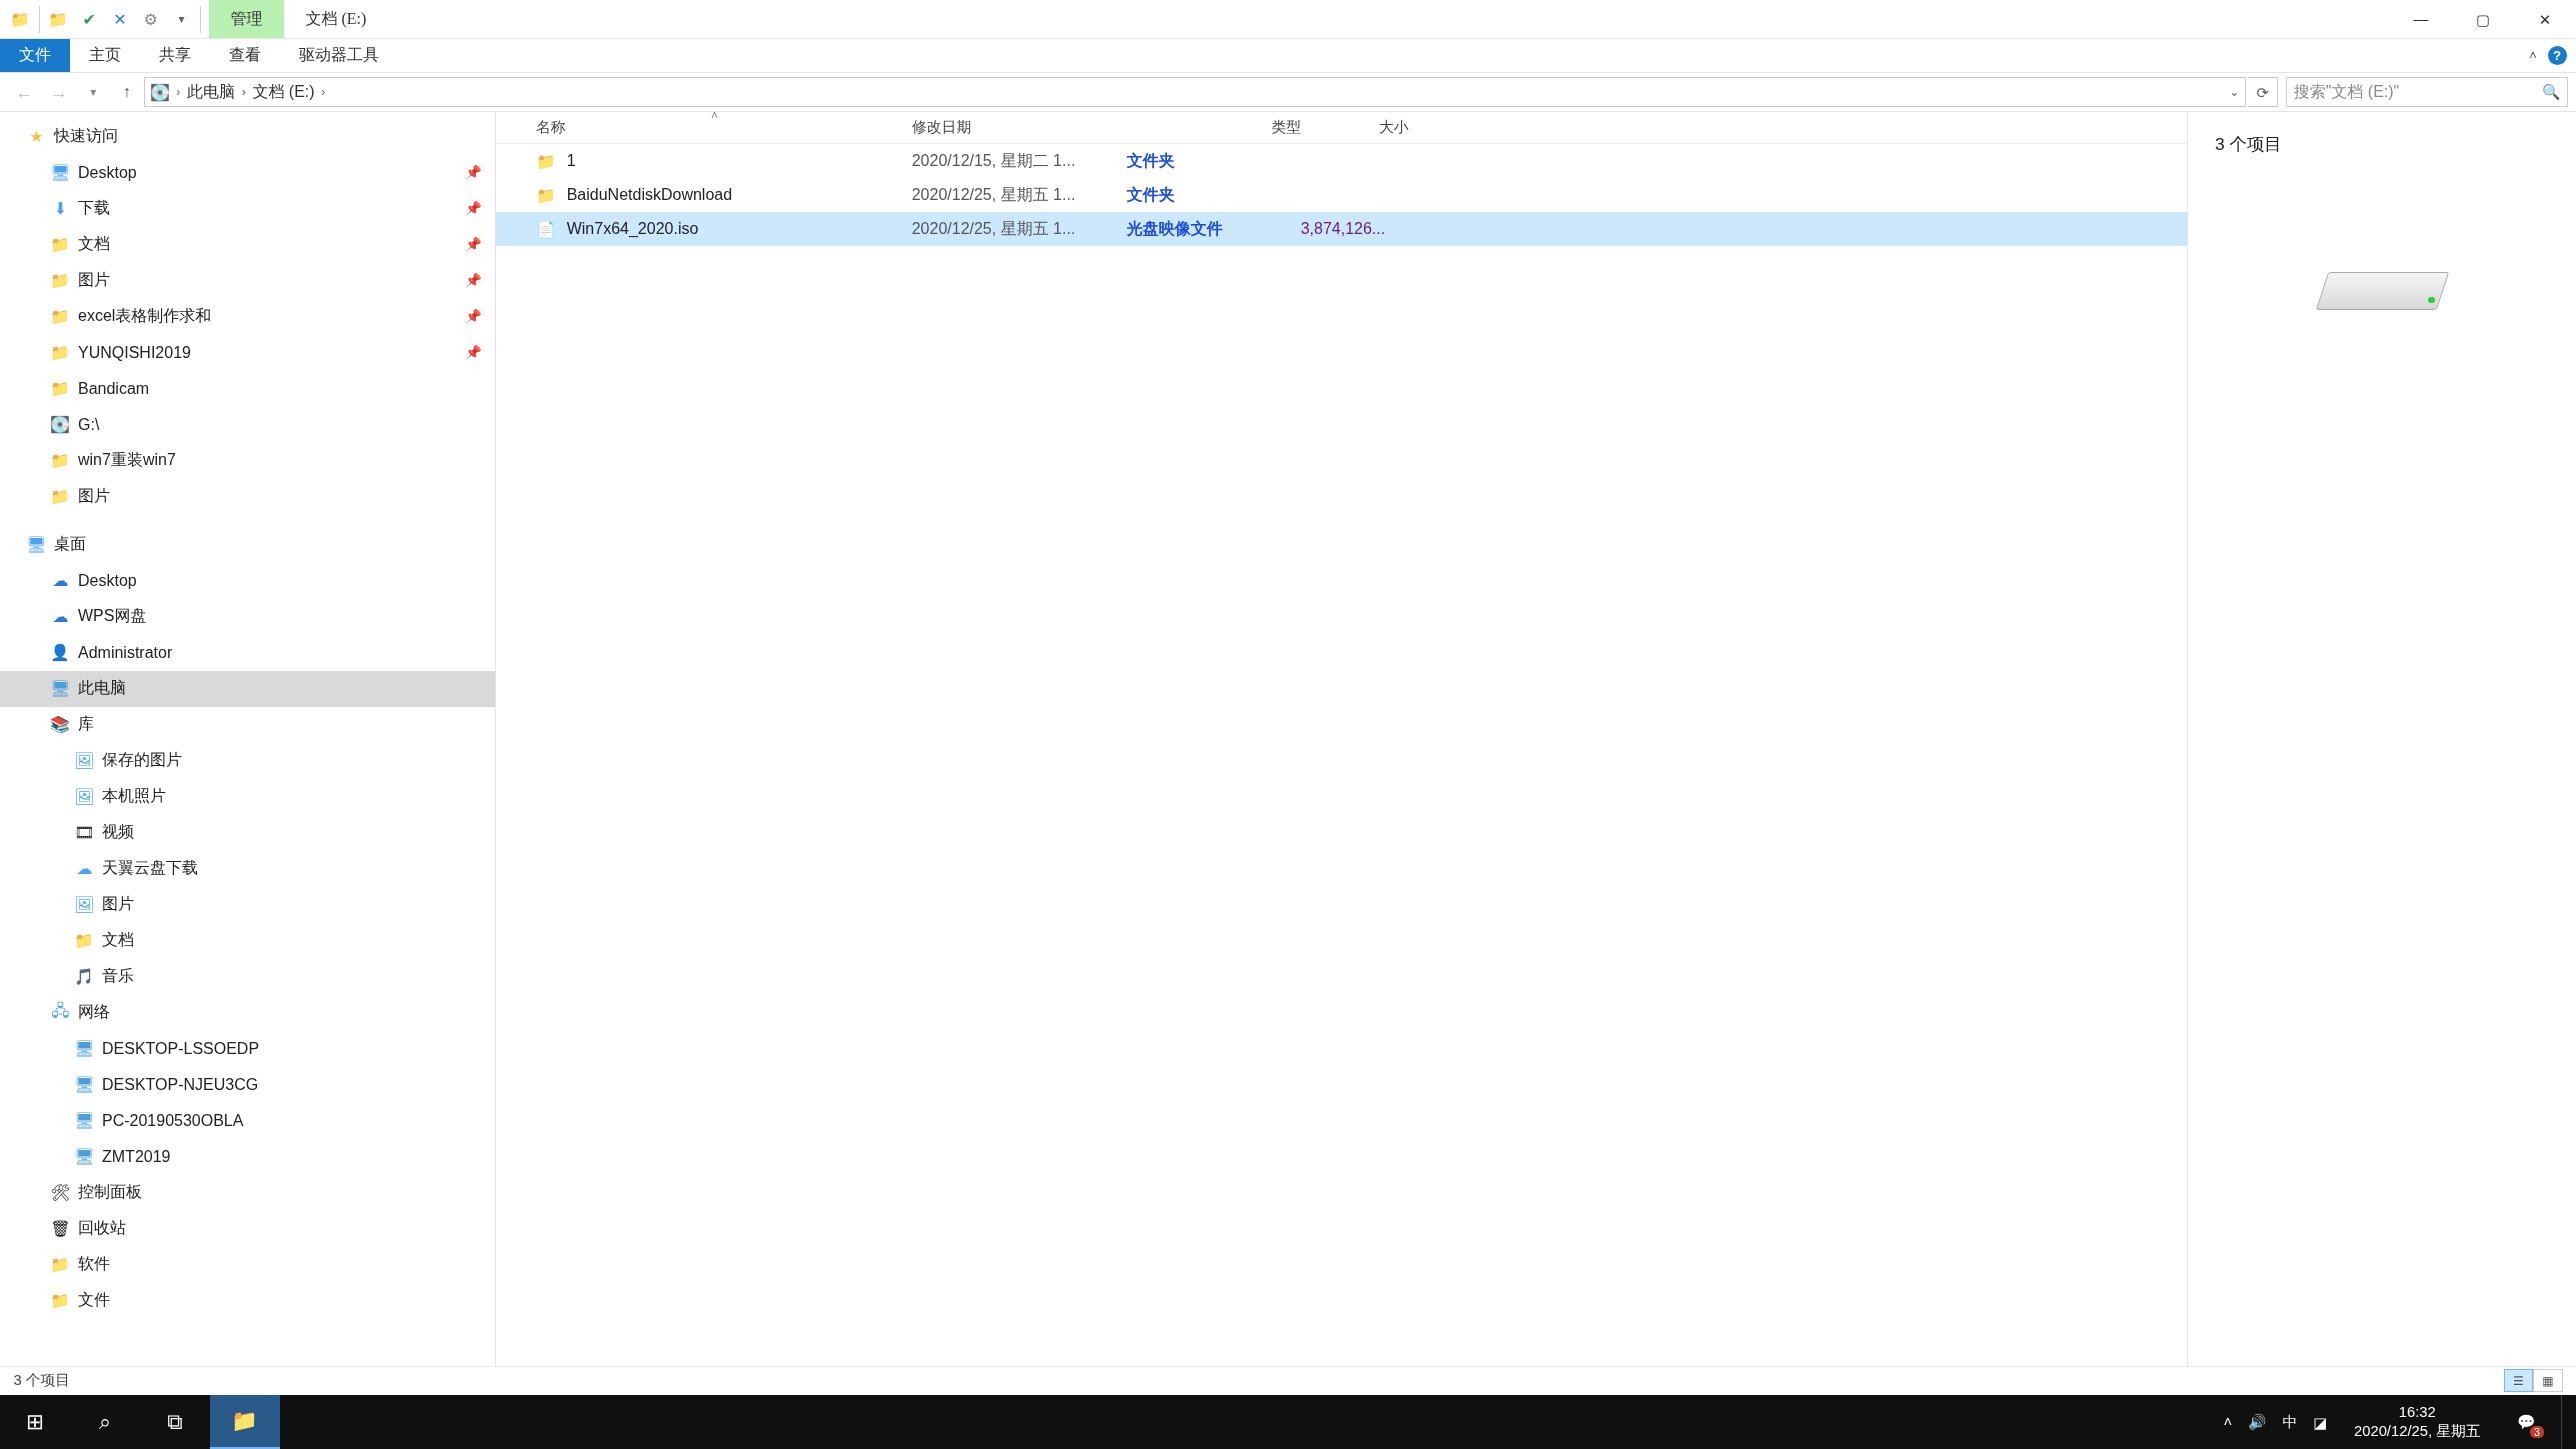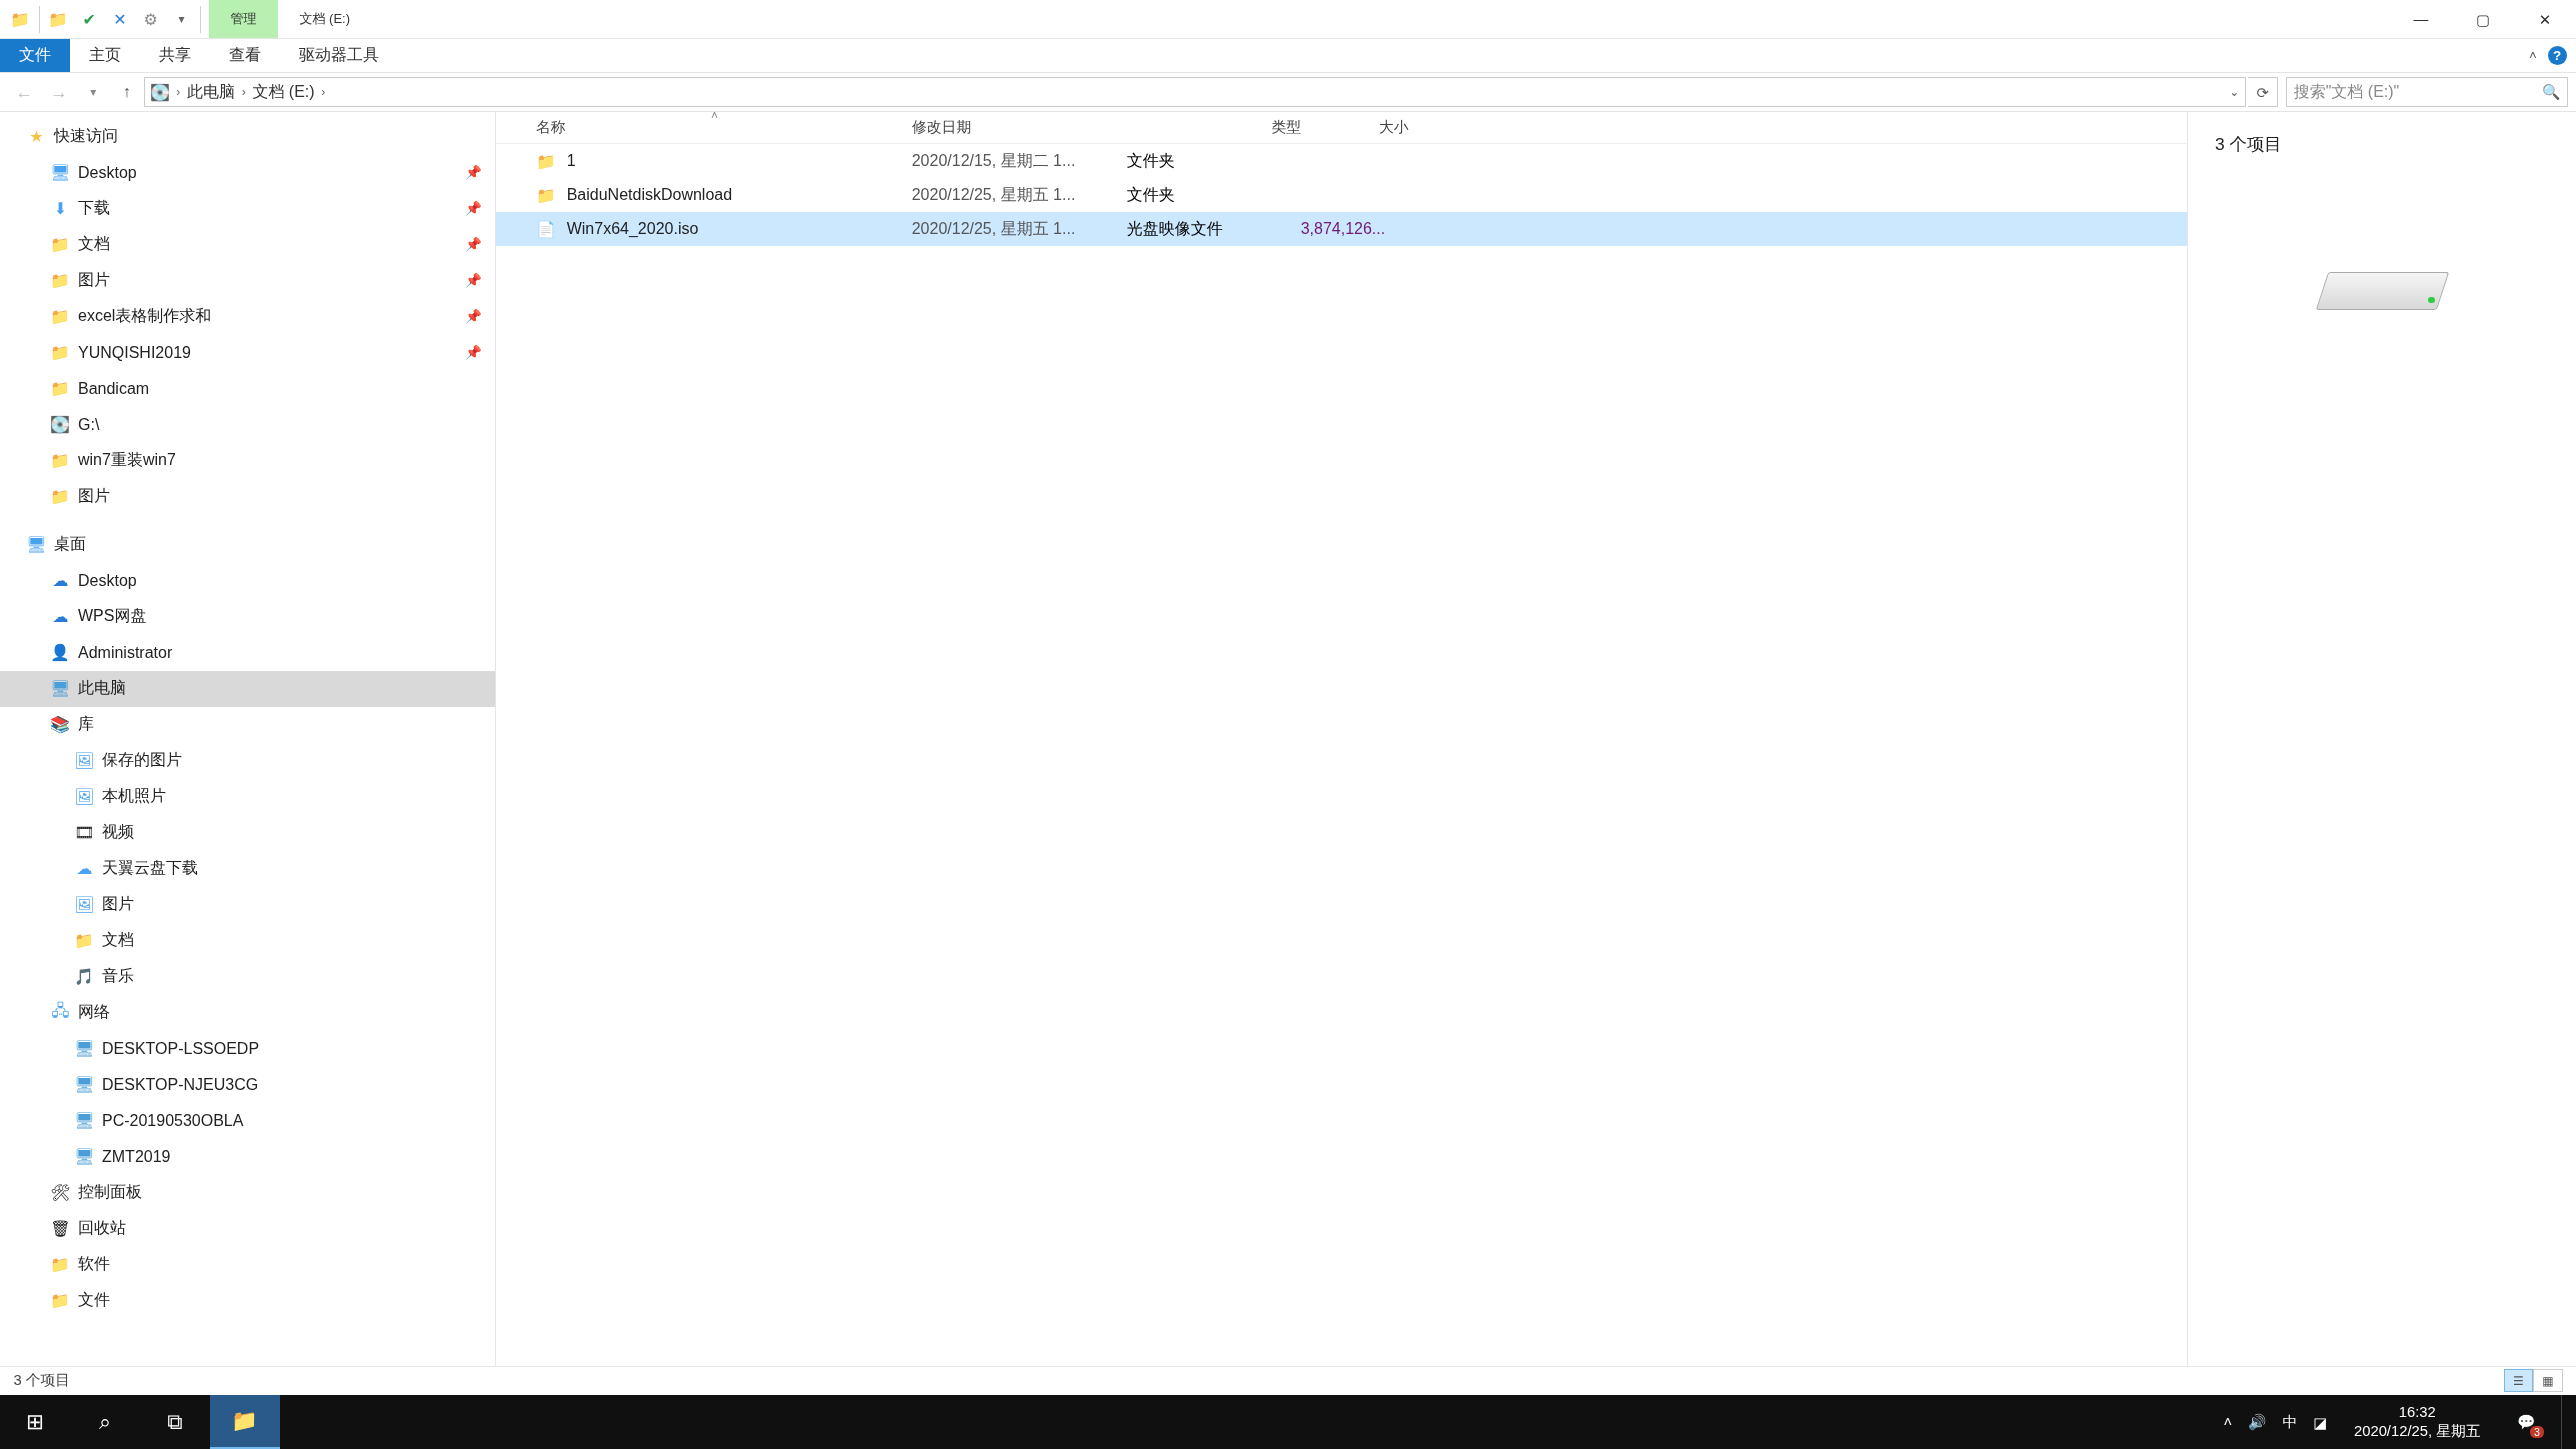--- a/index.html
+++ b/index.html
@@ -3,21 +3,21 @@
 <meta charset="utf-8">
 <style>
 * { margin: 0; padding: 0; box-sizing: border-box; font-family: "Microsoft YaHei", "Segoe UI", sans-serif; }
 html, body { width: 2576px; height: 1449px; overflow: hidden; background: #fff; }
 
 
 .titlebar { height: 39px; display: flex; align-items: center; background: #fff; border-bottom: 0.7px solid #e5e5e5; }
 .qat { display: flex; align-items: center; gap: 1.3px; padding: 0 5.4px; height: 100%; }
 .qat-btn { width: 29.5px; height: 29.5px; display: flex; align-items: center; justify-content: center; font-size: 16px; }
 .qat-sep { width: 0.7px; height: 27px; background: #d0d0d0; margin: 0 2.7px; }
-.title-tab { height: 100%; display: flex; align-items: center; padding: 0 21.5px; font-size: 13px; color: #333; }
+.title-tab { height: 100%; display: flex; align-items: center; padding: 0 21.5px; font-size: 16px; color: #333; font-family: Liberation Serif, serif; }
 .title-tab.highlight { background: #b7f0b1; }
 .win-controls { margin-left: auto; display: flex; }
 .win-btn { width: 62px; height: 39px; display: flex; align-items: center; justify-content: center; font-size: 14.8px; color: #333; }
 
 
 .ribbon { height: 34px; display: flex; align-items: stretch; border-bottom: 0.7px solid #e5e5e5; }
 .ribbon-tab { padding: 0 19px; display: flex; align-items: center; font-size: 16px; color: #333; }
 .ribbon-tab.active { background: #1979ca; color: #fff; }
 .ribbon-right { margin-left: auto; display: flex; align-items: center; padding-right: 9.4px; gap: 10.7px; }
 .chevron-icon { font-size: 13.4px; color: #555; }
@@ -54,21 +54,21 @@
 .col-type { width: 174px; text-align: right; }
 .col-size { width: 121px; text-align: right; padding-right: 13.4px; }
 .cols-wrap { position: relative; }
 .cols-wrap .sort-caret { position: absolute; left: 215px; top: -2.7px; font-size: 12px; color: #888; }
 
 .frow { display: flex; height: 34px; align-items: center; font-size: 16px; color: #222; padding-left: 40px; }
 .frow.sel { background: #cce8ff; }
 .frow .ficon { width: 20px; height: 20px; margin-right: 10.7px; display: inline-flex; align-items: center; justify-content: center; font-size: 16px; }
 .frow .fname { width: 345px; }
 .frow .fdate { width: 215px; color: #555; }
-.frow .ftype { width: 174px; color: #000000; }
+.frow .ftype { width: 174px; color: #1d4ed8; font-weight: bold; }
 .frow .fsize { width: 180; color: #701a75; text-align: right; padding-right: 13.4px; }
 
 .preview { width: 389px; border-left: 0.7px solid #e5e5e5; padding: 20px 27px; font-size: 17.4px; color: #222; }
 .drive-img { width: 121px; height: 60px; margin: 94px auto 0; position: relative; }
 .drive-body { position: absolute; width: 121px; height: 38px; bottom: 0; background: linear-gradient(#f5f5f5,#d8d8d8); border: 0.7px solid #aaa; border-radius: 2.7px; transform: skewX(-18deg); }
 .drive-led { position: absolute; right: 8px; bottom: 6.7px; width: 6.7px; height: 6.7px; border-radius: 50%; background: #2ecc40; }
 
 
 .statusbar { height: 29.5px; border-top: 0.7px solid #e5e5e5; display: flex; align-items: center; padding: 0 13.4px; font-size: 14.8px; color: #444; }
 .view-toggles { margin-left: auto; display: flex; }

